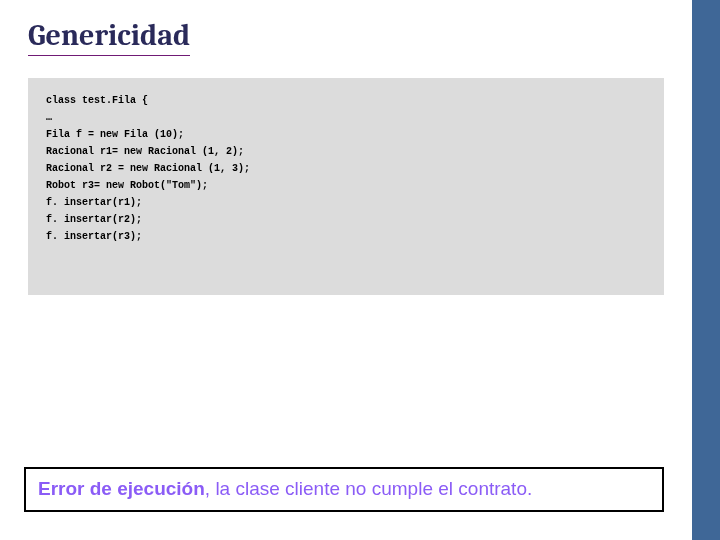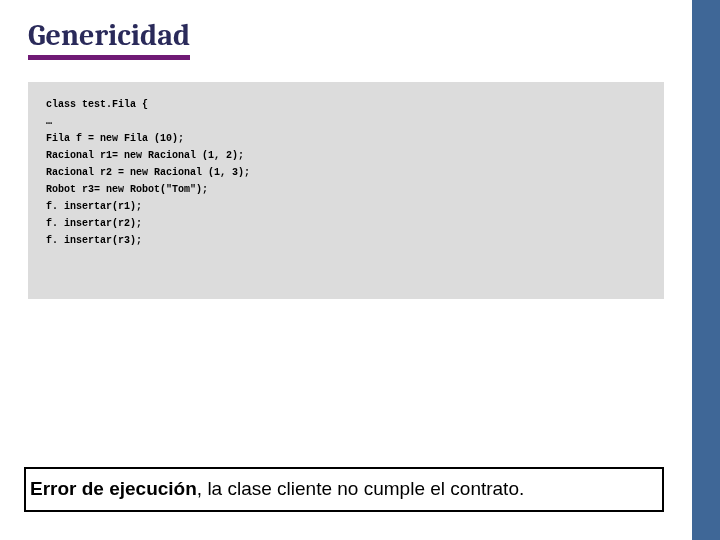--- a/index.html
+++ b/index.html
@@ -20,21 +20,21 @@
     background: #3f6797;
   }
   .content {
     padding: 18px 40px 0 28px;
   }
   .title {
     font-family: Cambria, Georgia, 'Times New Roman', serif;
     font-weight: bold;
     font-size: 30px;
     color: #2a2a5a;
-    border-bottom: 5px solid #701a75;
+    border-bottom: 1px solid #701a75;
     display: inline-block;
     padding-bottom: 2px;
     margin-bottom: 22px;
   }
   .code-block {
     background: #dcdcdc;
     padding: 14px 18px 50px 18px;
     font-family: "Courier New", Courier, monospace;
     font-weight: bold;
     font-size: 10px;
@@ -43,24 +43,24 @@
     white-space: pre;
     margin-right: 16px;
   }
   .error-box {
     position: absolute;
     left: 24px;
     bottom: 28px;
     width: 640px;
     border: 2px solid #000;
     background: #fff;
-    padding: 8px 4px;
+    padding: 8px 12px;
     font-size: 19px;
     line-height: 1.3;
-    color: #000000;
+    color: #8b5cf6;
   }
   .error-box .bold { font-weight: bold; }
 </style>
 </head>
 <body>
 
 <div class="right-bar"></div>
 
 <div class="content">
   <div class="title">Genericidad</div>

